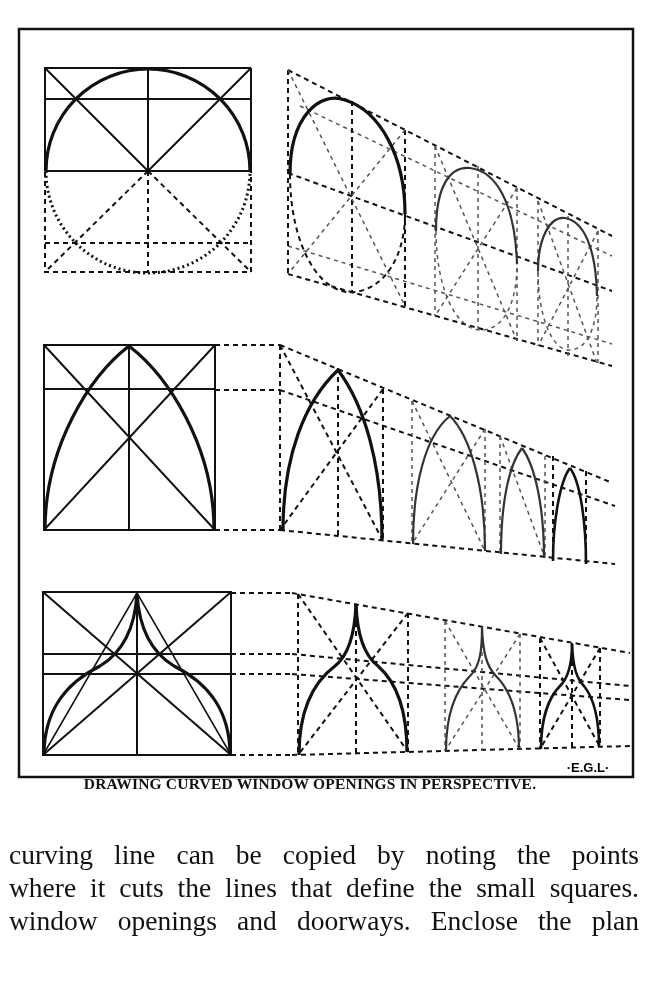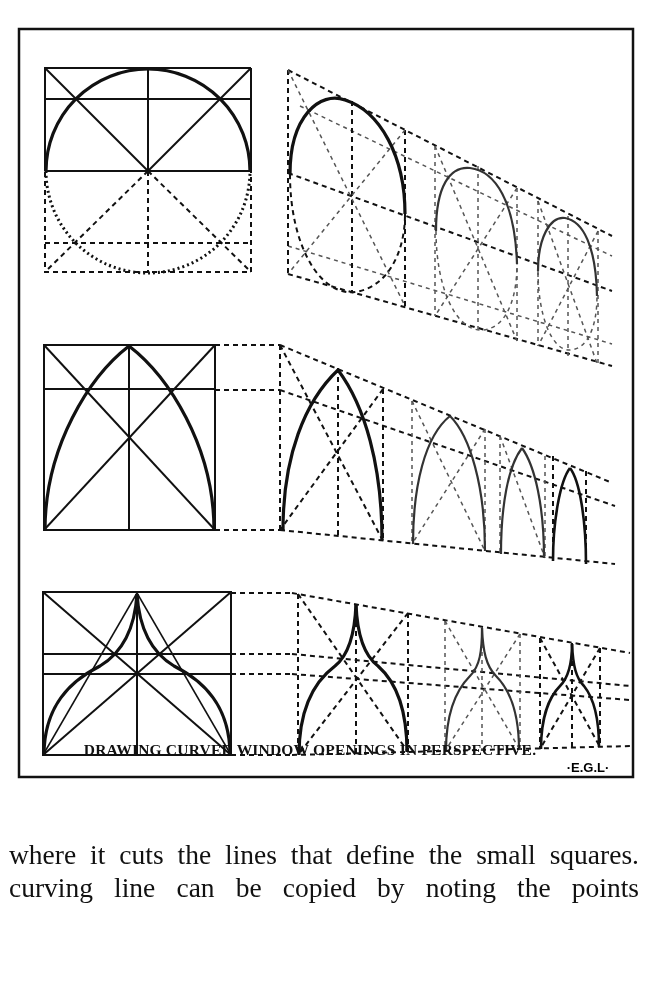--- a/index.html
+++ b/index.html
@@ -1,18 +1,18 @@
 <!DOCTYPE html>
 <html><head>
 <meta charset="utf-8">
 <style>
   html, body { margin: 0; padding: 0; background: #ffffff; }
   body { width: 650px; height: 990px; position: relative; overflow: hidden; font-family: "DejaVu Serif", "Liberation Serif", serif; color: #111; }
   #figure { position: absolute; left: 0; top: 16px; width: 650px; height: 770px; }
-  .caption { position: absolute; left: 0; top: 741px; width: 620px; text-align: center; font-family: "Liberation Serif", serif; font-size: 15.5px; font-weight: bold; letter-spacing: 0.2px; color: #111; }
+  .caption { position: absolute; left: 0; top: 775px; width: 620px; text-align: center; font-family: "Liberation Serif", serif; font-size: 15.5px; font-weight: bold; letter-spacing: 0.2px; color: #111; }
   .body-text { position: absolute; left: 9px; top: 838px; width: 630px; font-family: "Liberation Serif", serif; font-size: 27.5px; line-height: 33px; color: #111; }
   .body-text p { margin: 0; text-align: justify; text-align-last: justify; }
   .body-text p.indent { text-indent: 22px; }
   .signature { font-family: "Liberation Sans", sans-serif; font-weight: bold; font-size: 13px; }
   .solid { stroke: #111; fill: none; stroke-width: 2; }
   .thin { stroke: #111; fill: none; stroke-width: 1.5; }
   .heavy { stroke: #111; fill: none; stroke-width: 3.2; }
   .dash { stroke: #111; fill: none; stroke-width: 2; stroke-dasharray: 5 4; }
   .dashfaint { stroke: #555; fill: none; stroke-width: 1.5; stroke-dasharray: 4 4; }
   .dot { stroke: #111; fill: none; stroke-width: 3; stroke-dasharray: 2 3; }
@@ -170,15 +170,16 @@
       <path d="M599,731 C599,700 592,680 584,670 C576,662 573,650 572,628" class="heavy" style="stroke-width:2.6"></path>
     </g>
 
     <text x="588" y="756" text-anchor="middle" class="signature">·E.G.L·</text>
   </svg>
 </div>
 
 <div class="caption">DRAWING CURVED WINDOW OPENINGS IN PERSPECTIVE.</div>
 
 <div class="body-text">
+  <p>curving line can be copied by noting the points</p>
   <p>where it cuts the lines that define the small squares.</p>
-  <p>curving line can be copied by noting the points</p>
+  <p>window openings and doorways.  Enclose the plan</p>
 </div>
 
 </body></html>

